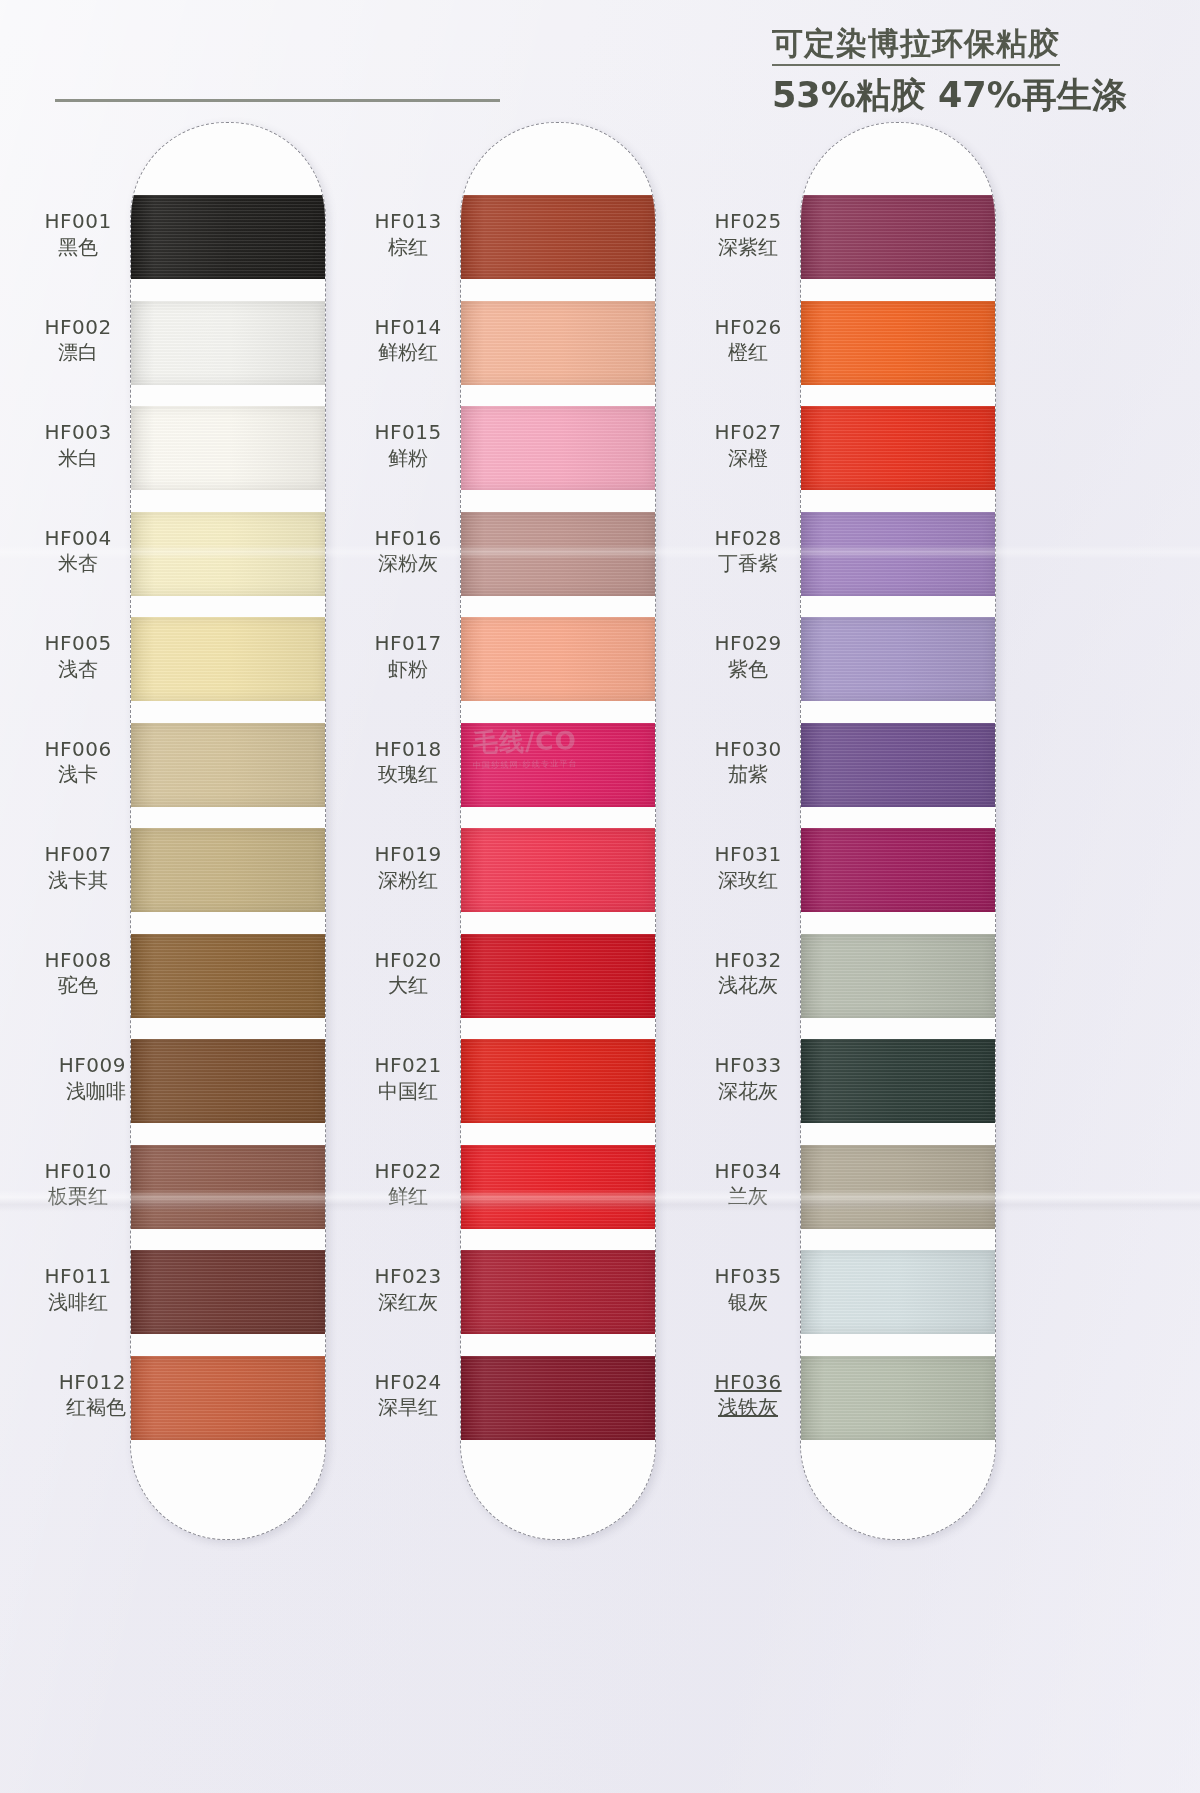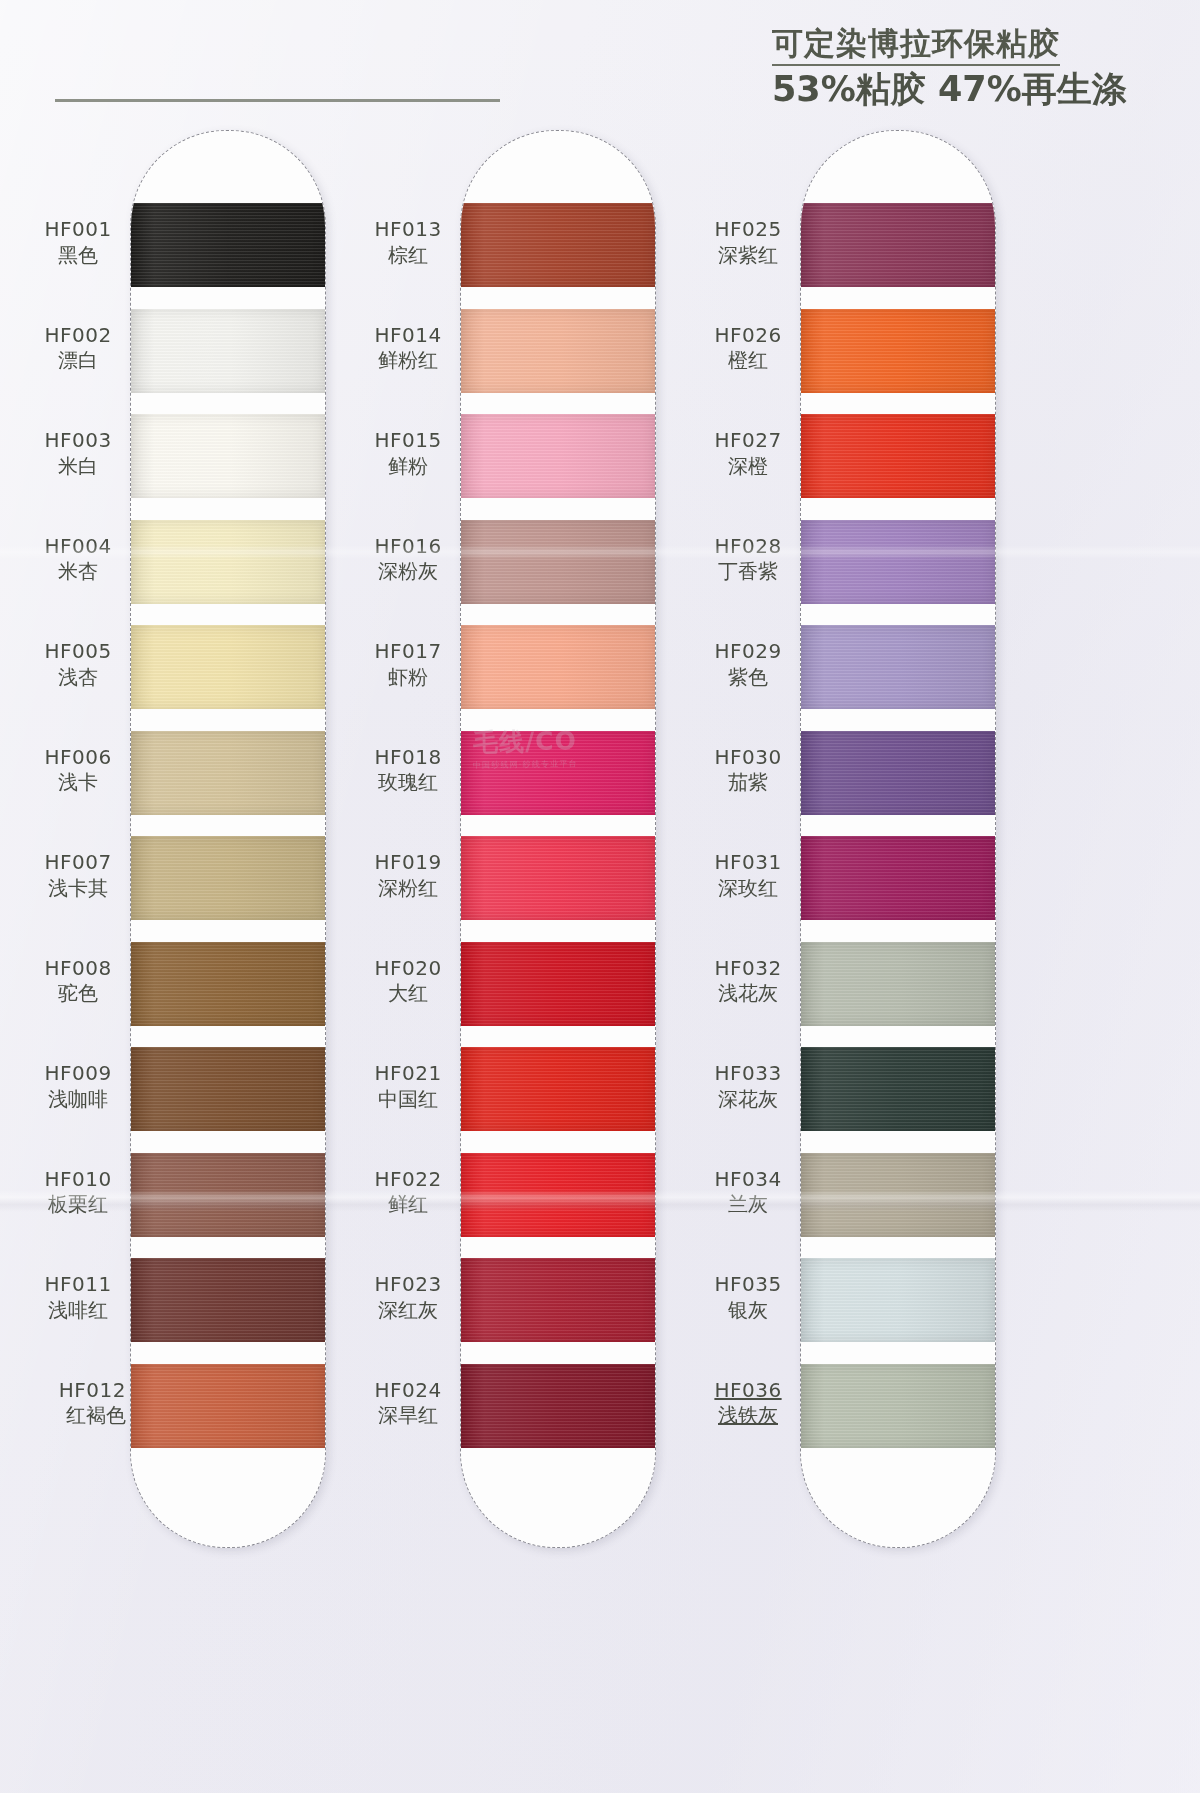--- a/index.html
+++ b/index.html
@@ -55,27 +55,28 @@
     border-bottom: 2px solid #6b7064;
     padding-bottom: 2px;
     line-height: 1.15;
   }
   .spec-line2 {
     font-family: "DejaVu Sans", sans-serif;
     font-size: 35px;
     font-weight: 700;
     color: #4d5247;
     letter-spacing: 0px;
+    margin-top: 6px;
     white-space: nowrap;
   }
 
   
   .cards {
     position: absolute;
-    top: 130px; left: 0;
+    top: 122px; left: 0;
     width: 1084px; height: 1420px;
   }
   .card-group { position: absolute; top: 0; height: 1420px; }
   .card-group.g1 { left: 30px;  width: 310px; }
   .card-group.g2 { left: 360px; width: 310px; }
   .card-group.g3 { left: 690px; width: 320px; }
 
   .card {
     position: absolute;
     top: 0;
@@ -240,21 +241,21 @@
           <span class="cname">浅卡</span>
         </div>
         <div class="label" style="top: 721.2px;">
           <span class="code">HF007</span>
           <span class="cname">浅卡其</span>
         </div>
         <div class="label" style="top: 826.7px;">
           <span class="code">HF008</span>
           <span class="cname">驼色</span>
         </div>
-        <div class="label" style="top: 932.2px;">
+        <div class="label" style="top: 932.2px; text-align: right;">
           <span class="code">HF009</span>
           <span class="cname">浅咖啡</span>
         </div>
         <div class="label" style="top: 1037.7px;">
           <span class="code">HF010</span>
           <span class="cname">板栗红</span>
         </div>
         <div class="label" style="top: 1143.2px;">
           <span class="code">HF011</span>
           <span class="cname">浅啡红</span>

